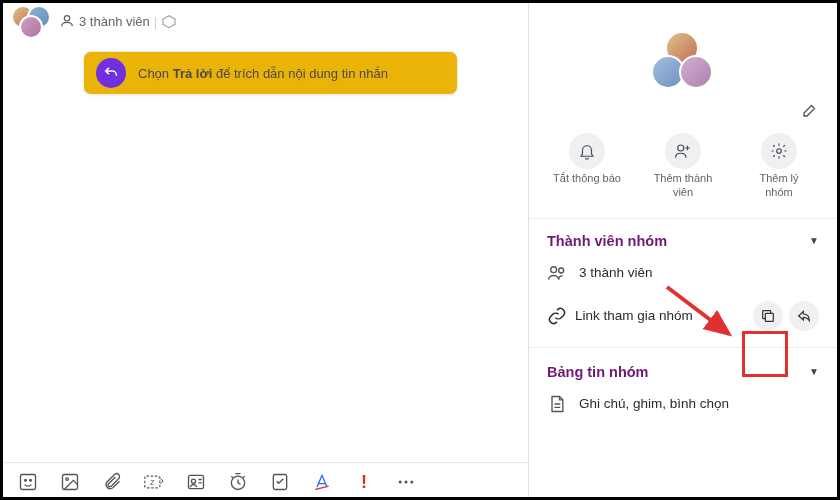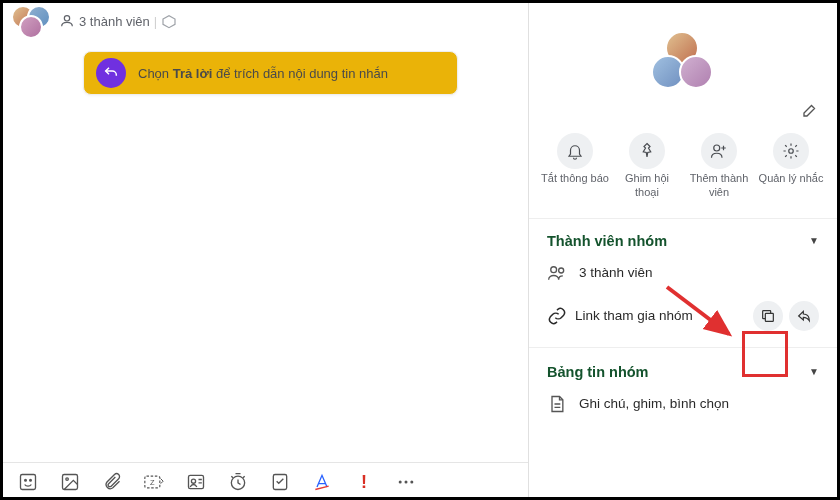--- a/index.html
+++ b/index.html
@@ -143,21 +143,21 @@
 }
 .section-header {
   display: flex;
   justify-content: space-between;
   align-items: center;
   cursor: pointer;
 }
 .section-title {
   font-size: 14.5px;
   font-weight: 600;
-  color: #14532d;
+  color: #701a75;
 }
 .caret { color: #444; font-size: 10px; }
 .section-row {
   display: flex;
   align-items: center;
   gap: 12px;
   padding: 14px 0 2px 0;
   font-size: 13.5px;
   color: #2a2a2a;
 }
@@ -326,42 +326,34 @@
         <div class="action-circle">
           <svg width="18" height="18" viewBox="0 0 24 24" fill="none" stroke="currentColor" stroke-width="1.6">
               <path d="M18 16v-5a6 6 0 10-12 0v5l-2 3h16l-2-3zM10 21a2 2 0 004 0"></path>
             </svg>
         </div>
         <div class="action-label">Tắt thông báo</div>
       </div>
       <div class="action-item">
         <div class="action-circle">
           <svg width="18" height="18" viewBox="0 0 24 24" fill="none" stroke="currentColor" stroke-width="1.6">
-              <path d="M12 2l4 4-2 2 3 5-4 1-1 6-1-6-4-1 3-5-2-2 4-4z"></path>
-            </svg>
-        </div>
-        <div class="action-label">Ghim hội thoại</div>
-      </div>
-      <div class="action-item">
-        <div class="action-circle">
-          <svg width="18" height="18" viewBox="0 0 24 24" fill="none" stroke="currentColor" stroke-width="1.6">
               <circle cx="9" cy="8" r="4"></circle>
               <path d="M2 21c0-4 3-6 7-6s7 2 7 6M18 5v6M15 8h6"></path>
             </svg>
         </div>
         <div class="action-label">Thêm thành viên</div>
       </div>
       <div class="action-item">
         <div class="action-circle">
           <svg width="18" height="18" viewBox="0 0 24 24" fill="none" stroke="currentColor" stroke-width="1.6">
               <circle cx="12" cy="12" r="3"></circle>
               <path d="M12 2v3M12 19v3M4.2 4.2l2.1 2.1M17.7 17.7l2.1 2.1M2 12h3M19 12h3M4.2 19.8l2.1-2.1M17.7 6.3l2.1-2.1"></path>
             </svg>
         </div>
-        <div class="action-label">Quản lý nhắc</div>
+        <div class="action-label">Thêm lý nhóm</div>
       </div>
     </div>
 
     <div class="section">
       <div class="section-header">
         <div class="section-title">Thành viên nhóm</div>
         <div class="caret">▼</div>
       </div>
       <div class="section-row">
         <div class="row-icon">

